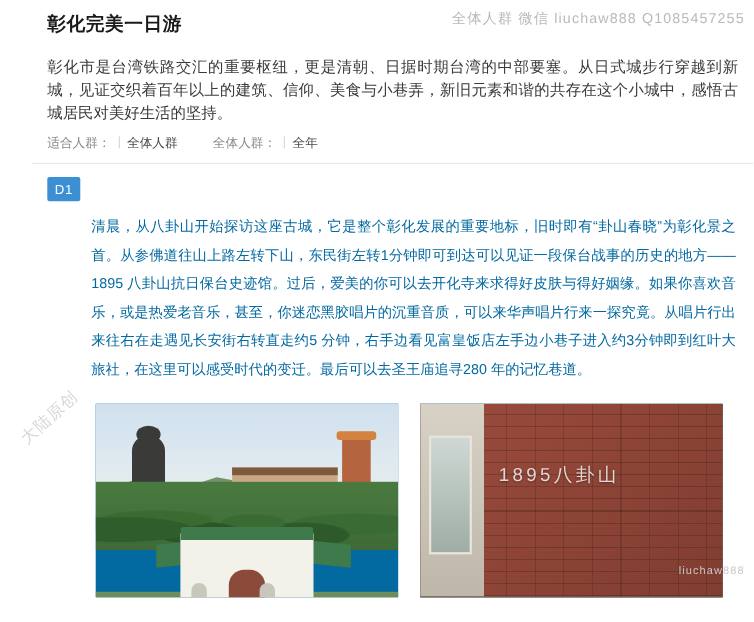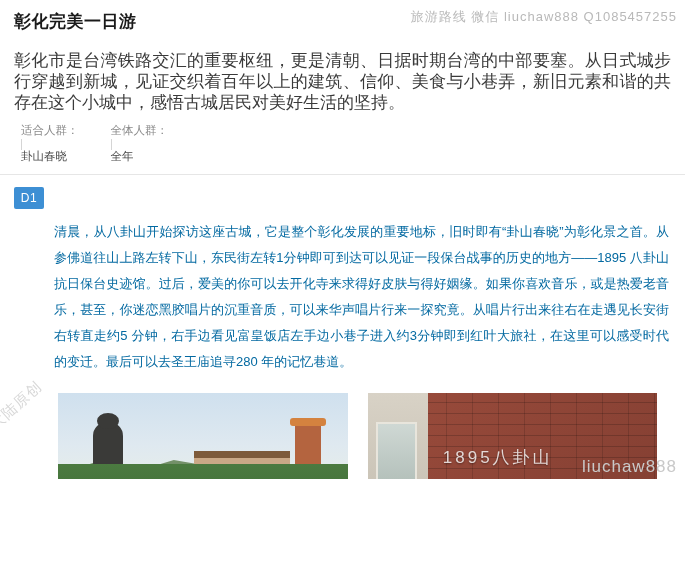--- a/index.html
+++ b/index.html
@@ -5,23 +5,24 @@
   * { box-sizing: border-box; }
   html, body {
     margin: 0; padding: 0;
     width: 685px; height: 565px;
     background: #ffffff;
     font-family: "Liberation Sans", sans-serif;
     overflow: hidden;
   }
   .page {
     position: relative;
-    width: 685px; height: 479px;
+    width: 685px; height: 543px;
     background: #ffffff;
     overflow: hidden;
+    padding-left: 29px;
   }
   
   .header {
     position: relative;
     height: 44px;
     padding: 10px 14px 0 14px;
   }
   .title {
     font-size: 17px;
     font-weight: bold;
@@ -35,33 +36,33 @@
     color: #b9b9b9;
     letter-spacing: 1px;
     white-space: nowrap;
   }
   
   .intro {
     padding: 6px 14px 0 14px;
   }
   .intro p {
     margin: 0;
-    font-size: 17px;
+    font-size: 14px;
     line-height: 21px;
     color: #3a3a3a;
     text-align: justify;
   }
   .meta-row {
     display: flex;
     align-items: center;
     padding: 10px 14px 10px 14px;
     font-size: 11.5px;
     color: #6b6b6b;
   }
-  .meta-item { display: flex; align-items: baseline; flex-direction: column; }
+  .meta-item { display: flex; align-items: baseline; }
   .meta-label { color: #8a8a8a; }
   .meta-sep {
     display: inline-block;
     width: 1px; height: 11px;
     background: #d5d5d5;
     margin: 0 7px;
     position: relative; top: 1px;
   }
   .meta-value { color: #4a4a4a; }
   .meta-gap { width: 32px; }
@@ -262,45 +263,45 @@
     color: rgba(255,255,255,0.80);
     font-size: 17px;
     line-height: 22px;
     letter-spacing: 3px;
     text-shadow: 0 1px 2px rgba(0,0,0,0.4);
   }
   .p2-sign .l1 { display:block; }
   .p2-sign .l2 { display:block; margin-left: 10px; }
   .photo-watermark-bottom {
     position: absolute;
-    right: 8px; bottom: 2px;
-    font-size: 17px;
+    right: 8px; bottom: 18px;
+    font-size: 10px;
     color: #c9c9c9;
     letter-spacing: 1px;
   }
 </style>
 </head>
 <body>
 
 <div class="page">
 
   <div class="header">
     <div class="title">彰化完美一日游</div>
-    <div class="header-watermark">旅游路线 微信 liuchaw888 Q1085457255</div>
+    <div class="header-watermark">全体人群 微信 liuchaw888 Q1085457255</div>
   </div>
 
   <div class="intro">
     <p>彰化市是台湾铁路交汇的重要枢纽，更是清朝、日据时期台湾的中部要塞。从日式城步行穿越到新城，见证交织着百年以上的建筑、信仰、美食与小巷弄，新旧元素和谐的共存在这个小城中，感悟古城居民对美好生活的坚持。</p>
   </div>
 
   <div class="meta-row">
     <span class="meta-item">
       <span class="meta-label">适合人群：</span>
       <span class="meta-sep"></span>
-      <span class="meta-value">卦山春晓</span>
+      <span class="meta-value">全体人群</span>
     </span>
     <span class="meta-gap"></span>
     <span class="meta-item">
       <span class="meta-label">全体人群：</span>
       <span class="meta-sep"></span>
       <span class="meta-value">全年</span>
     </span>
   </div>
 
   <div class="divider"></div>

